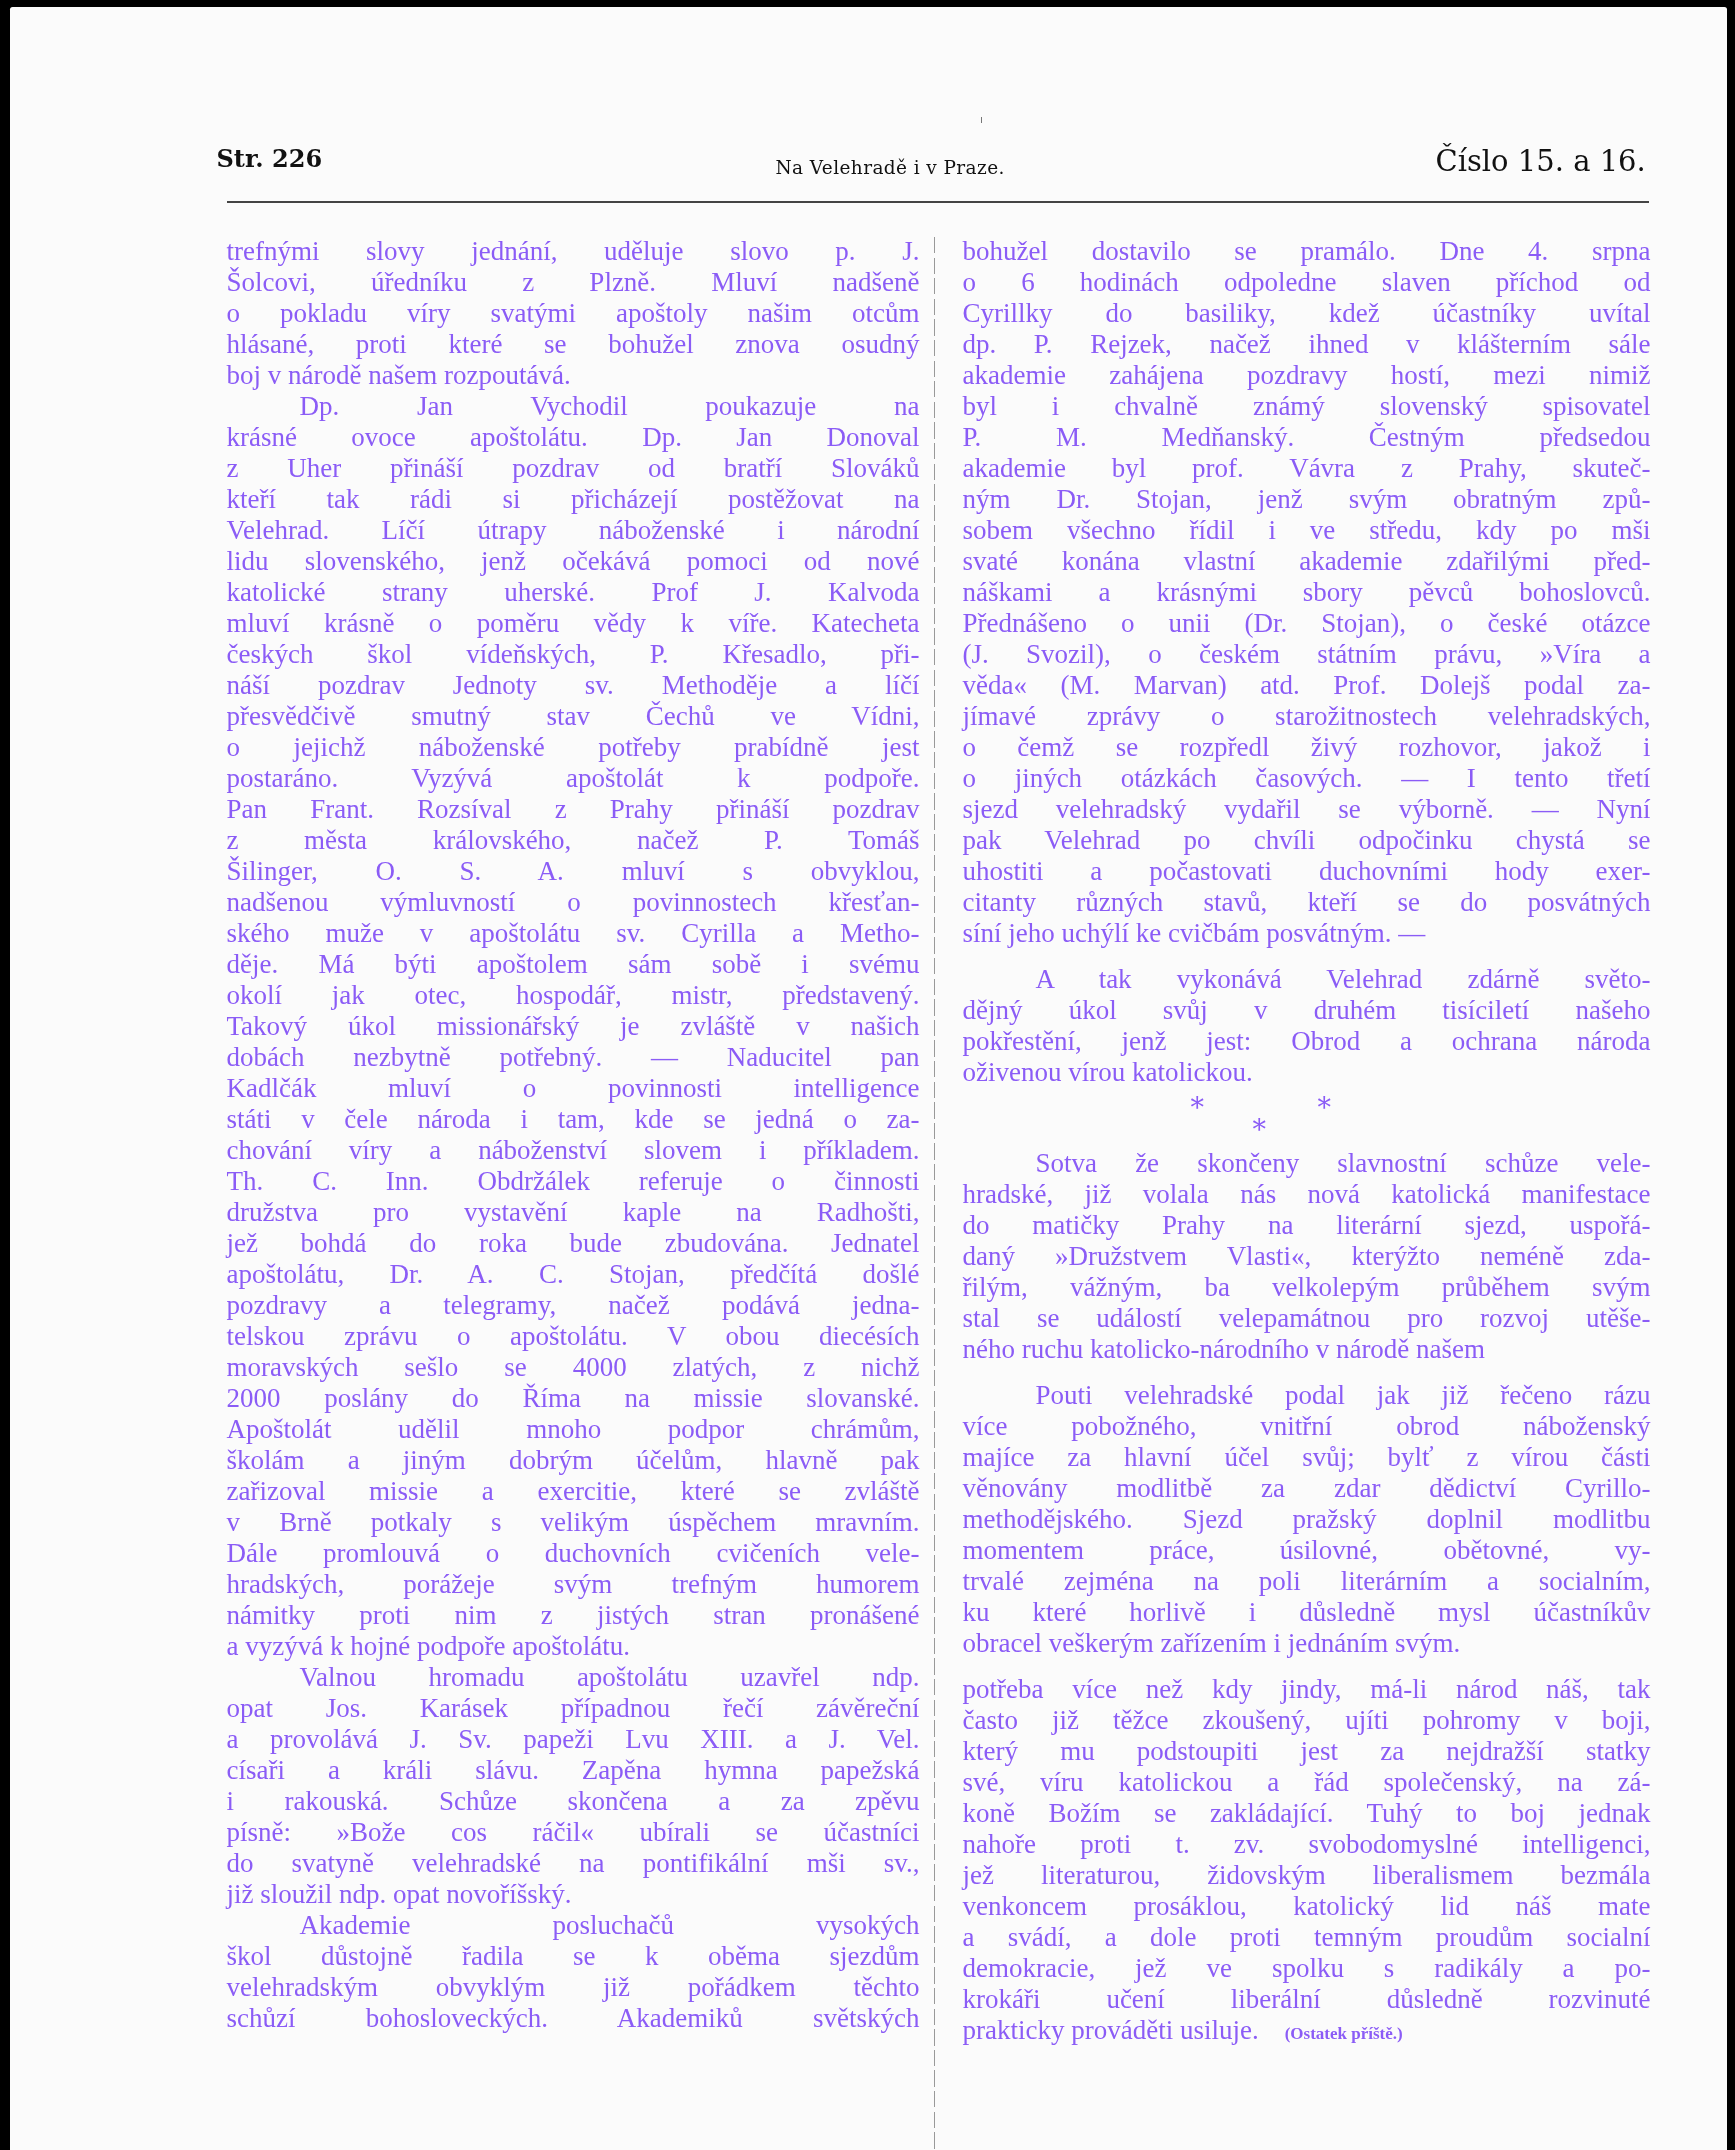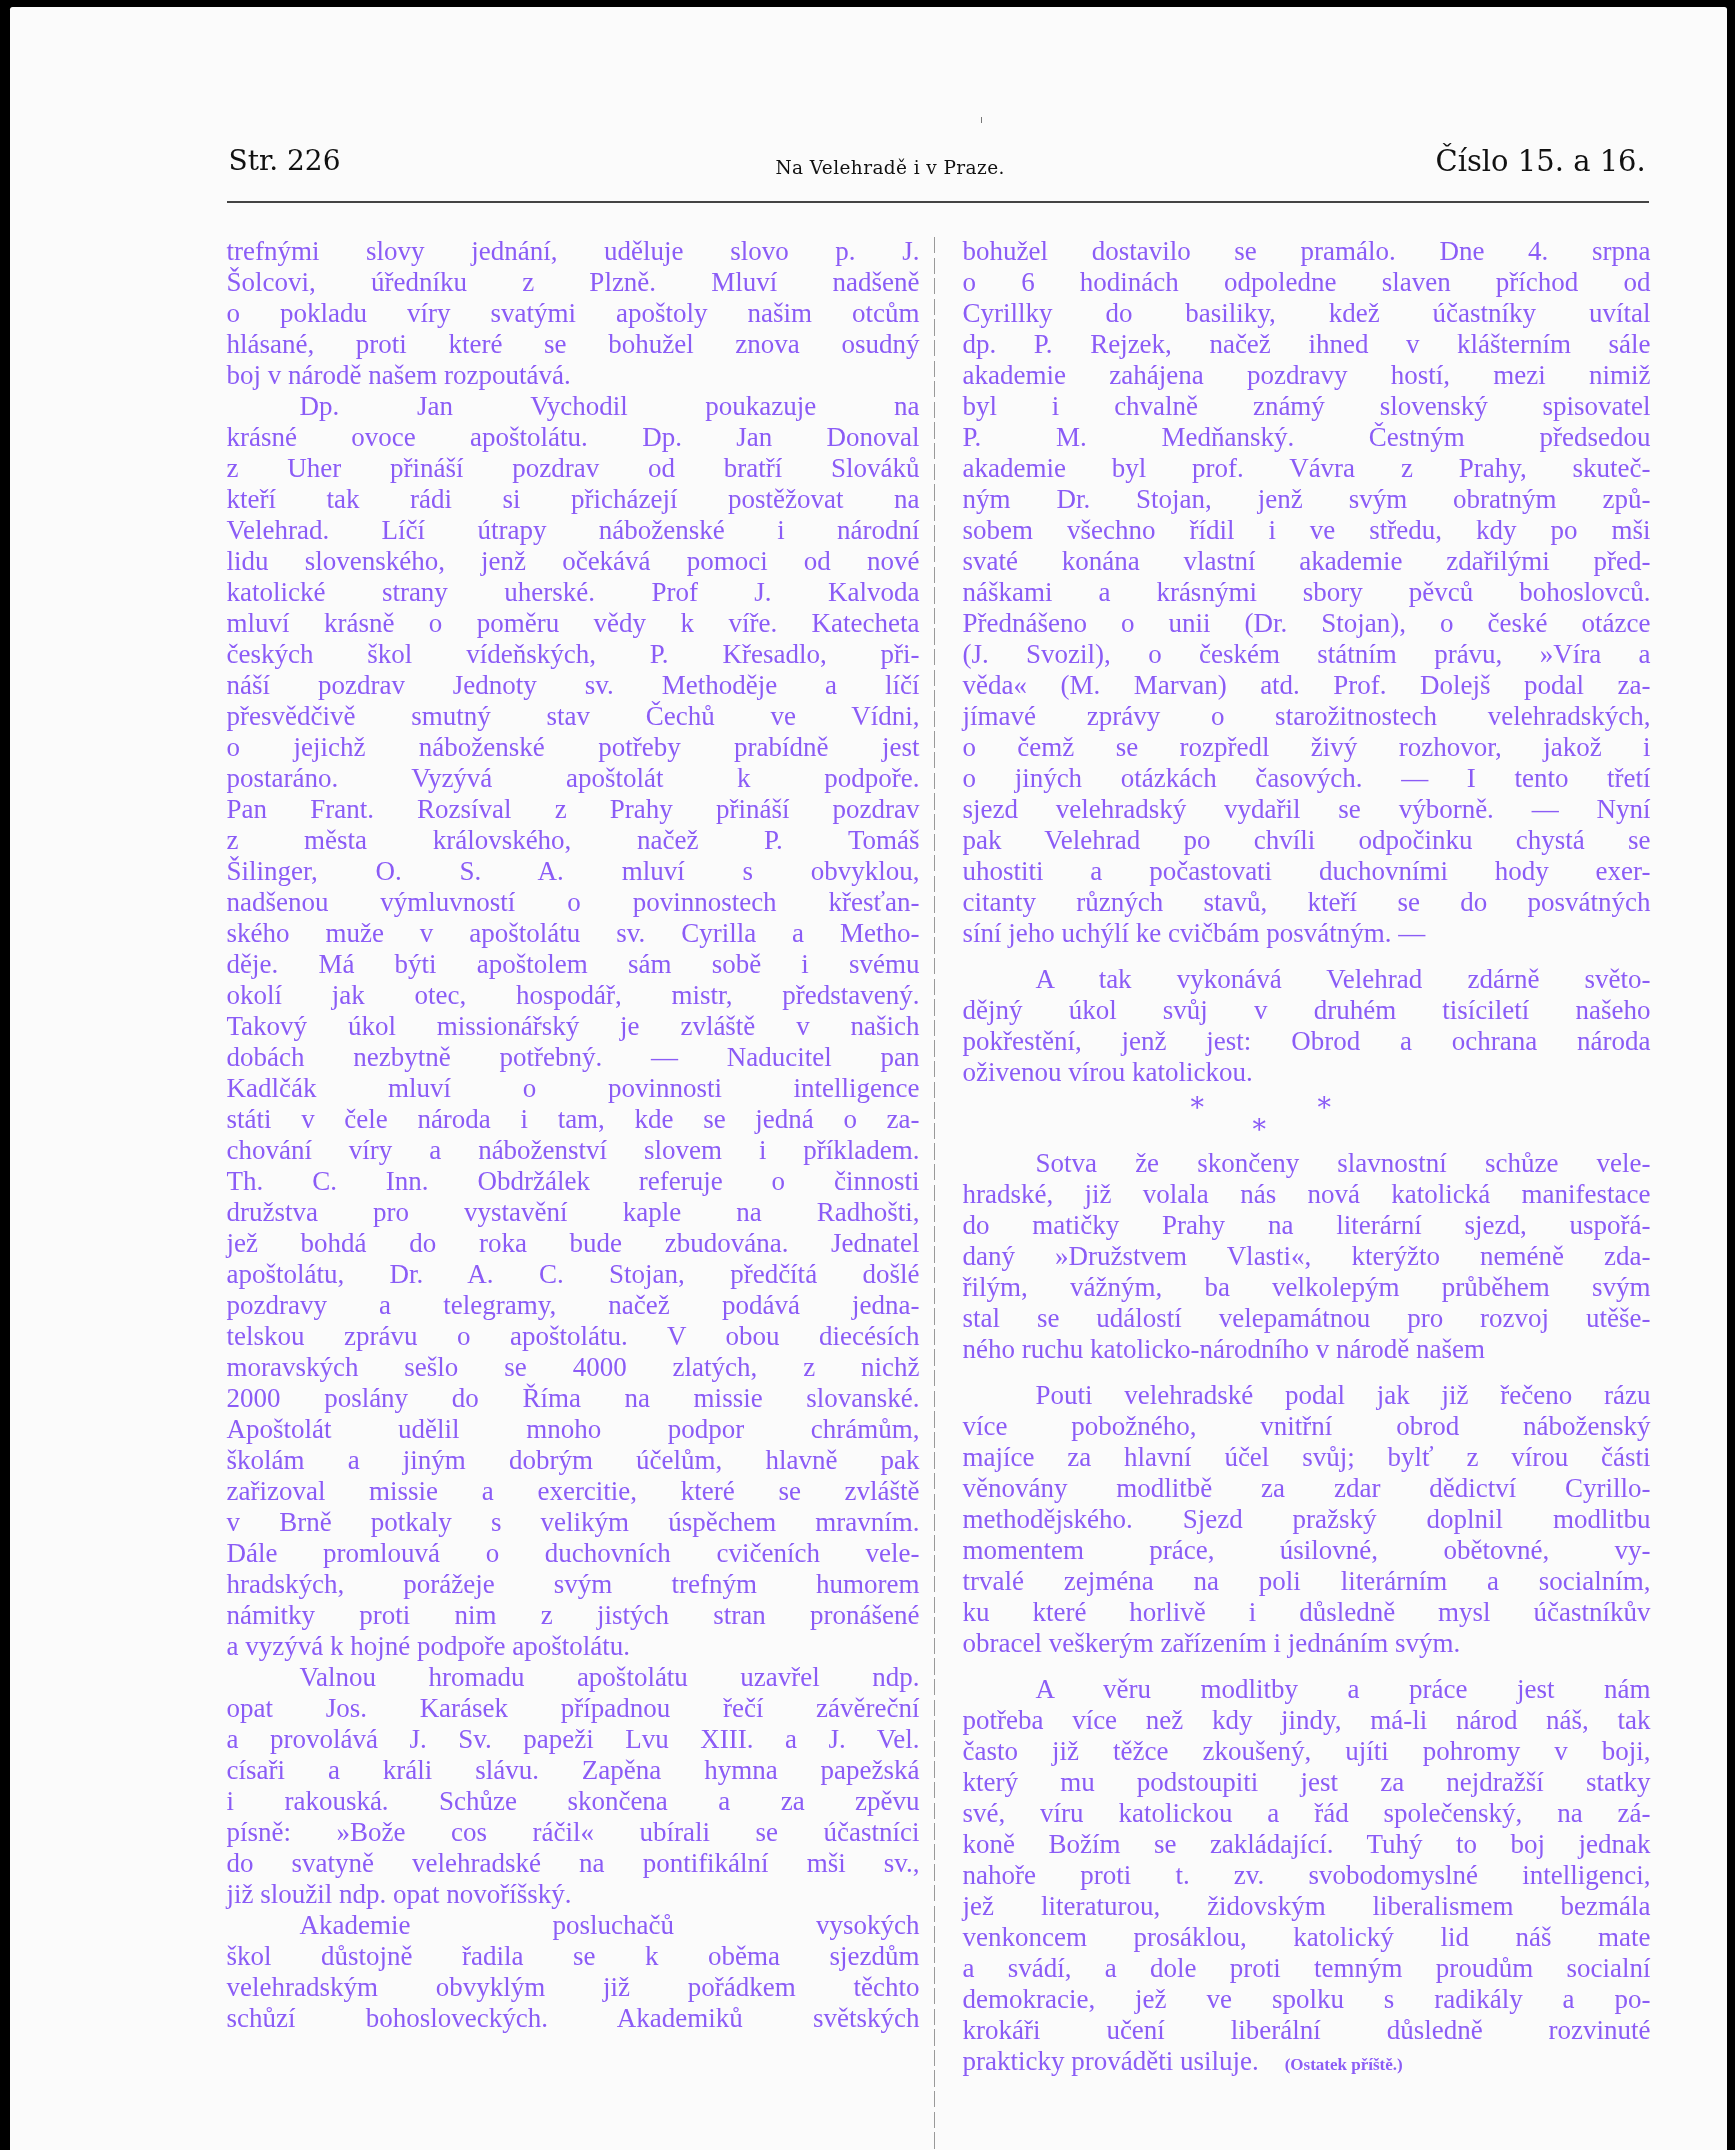--- a/index.html
+++ b/index.html
@@ -5,21 +5,21 @@
   html, body { margin: 0; padding: 0; background: #000; }
   body { width: 1735px; height: 2454px; position: relative; overflow: hidden; }
   .page {
     position: absolute; left: 9.5px; top: 6.9px; width: 1717px; height: 2441px;
     background: #fbfbfb; border-radius: 2.6px;
   }
   .hdr {
     position: absolute; top: 137px; height: 52px;
     font-family: "DejaVu Serif", serif; color: #111;
   }
-  .hdr-left { left: 219px; font-size: 28px; font-weight: normal; }
+  .hdr-left { left: 207px; font-size: 24px; font-weight: bold; }
   .hdr-center { left: 766px; top: 150px; font-size: 18.5px; letter-spacing: 0.4px; }
   .hdr-right { left: 1426px; font-size: 29px; }
   .hdr-rule {
     position: absolute; left: 217px; top: 194px; width: 1422px; height: 2.2px;
     background: #444;
   }
   .col-divider {
     position: absolute; left: 924px; top: 230px; width: 1.7px; height: 2022px;
     background: repeating-linear-gradient(to bottom, #999 0 16.3px, transparent 16.3px 20.6px);
   }
@@ -160,21 +160,20 @@
       <div class="ln indent">Pouti velehradské podal jak již řečeno rázu</div>
       <div class="ln">více pobožného, vnitřní obrod náboženský</div>
       <div class="ln">majíce za hlavní účel svůj; bylť z vírou části</div>
       <div class="ln">věnovány modlitbě za zdar dědictví Cyrillo-</div>
       <div class="ln">methodějského. Sjezd pražský doplnil modlitbu</div>
       <div class="ln">momentem práce, úsilovné, obětovné, vy-</div>
       <div class="ln">trvalé zejména na poli literárním a socialním,</div>
       <div class="ln">ku které horlivě i důsledně mysl účastníkův</div>
       <div class="ln last">obracel veškerým zařízením i jednáním svým.</div>
       <div class="ln gap"></div>
-      <div class="ln indent">A věru modlitby a práce jest nám</div>
       <div class="ln">potřeba více než kdy jindy, má-li národ náš, tak</div>
       <div class="ln">často již těžce zkoušený, ujíti pohromy v boji,</div>
       <div class="ln">který mu podstoupiti jest za nejdražší statky</div>
       <div class="ln">své, víru katolickou a řád společenský, na zá-</div>
       <div class="ln">koně Božím se zakládající. Tuhý to boj jednak</div>
       <div class="ln">nahoře proti t. zv. svobodomyslné intelligenci,</div>
       <div class="ln">jež literaturou, židovským liberalismem bezmála</div>
       <div class="ln">venkoncem prosáklou, katolický lid náš mate</div>
       <div class="ln">a svádí, a dole proti temným proudům socialní</div>
       <div class="ln">demokracie, jež ve spolku s radikály a po-</div>

